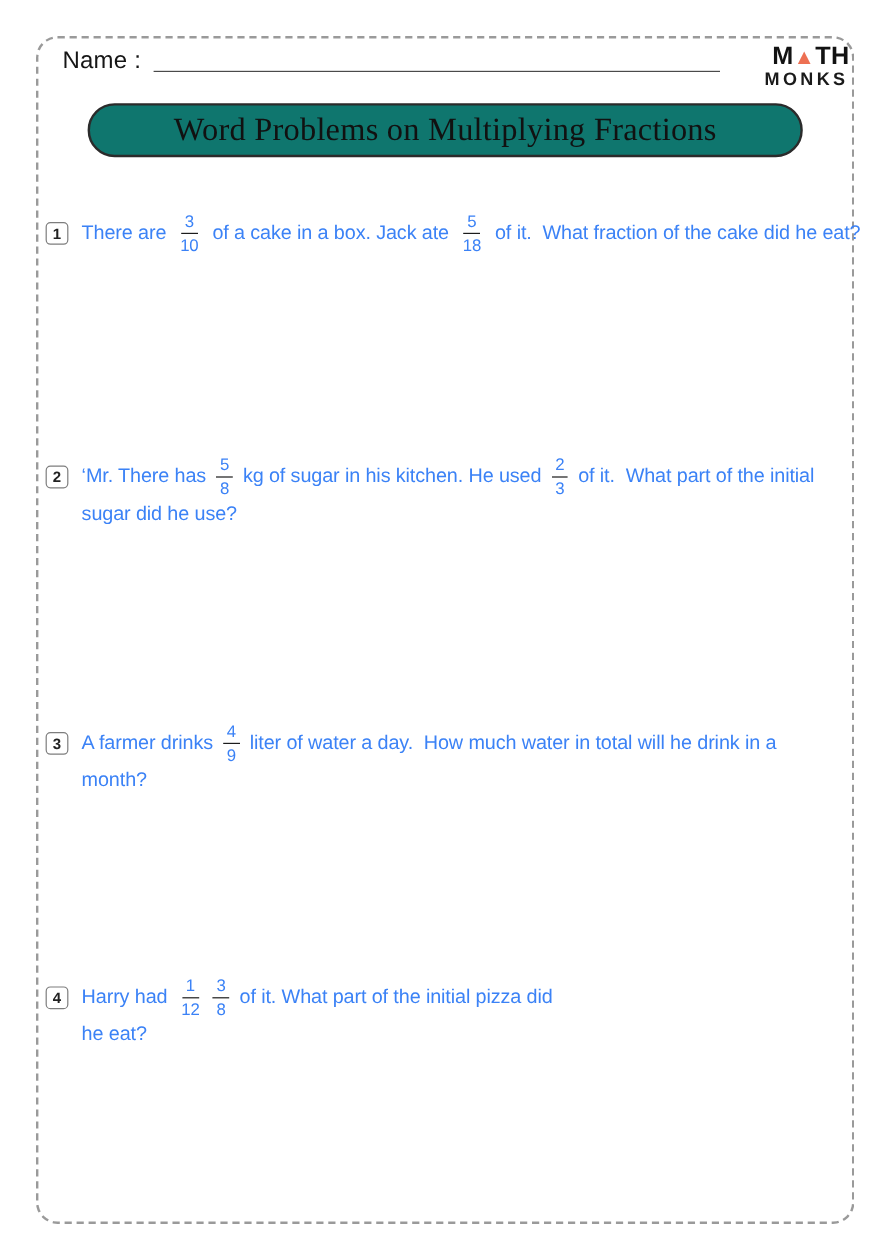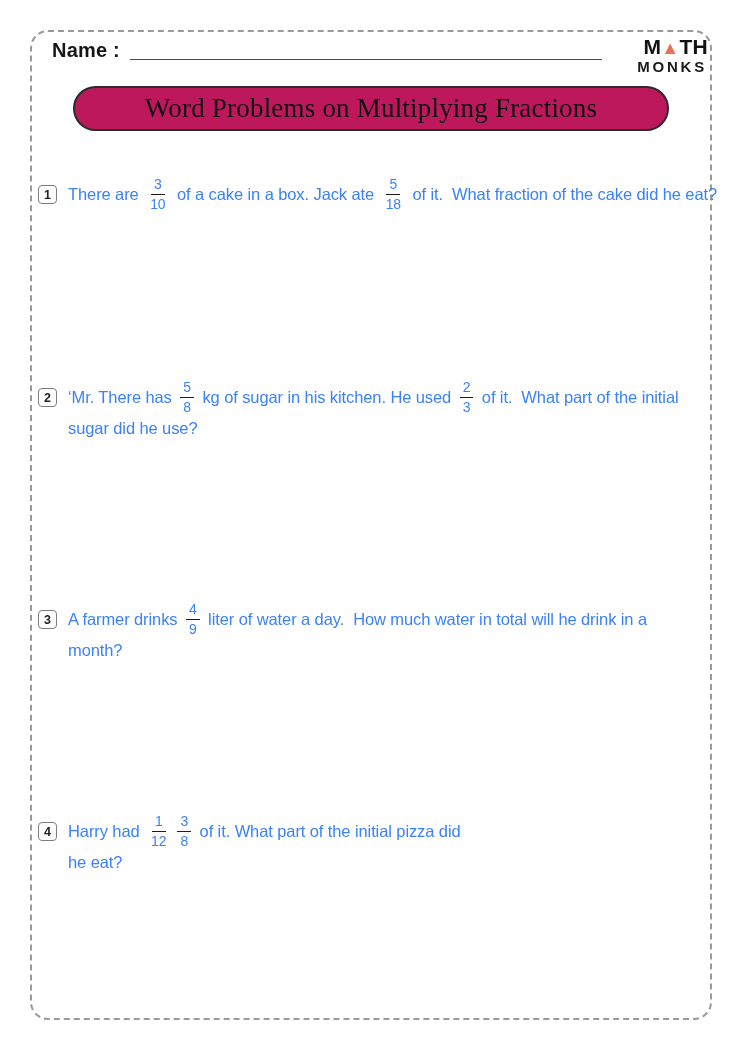--- a/index.html
+++ b/index.html
@@ -24,21 +24,21 @@
 
   
   .name-row {
     position: absolute;
     left: 52px; top: 39px;
     display: flex;
     align-items: baseline;
   }
   .name-label {
     font-size: 20px;
-    font-weight: 700;
+    font-weight: 400;
     letter-spacing: 0.2px;
     color: #161616;
   }
   .name-line {
     display: inline-block;
     width: 472px;
     margin-left: 10px;
     border-bottom: 1.5px solid #4a4a4a;
     transform: translateY(3px);
     height: 18px;
@@ -72,21 +72,21 @@
 
   .title-pill {
     position: absolute;
     left: 73px; top: 86px;
     width: 596px; height: 45px;
     border: 2px solid #2b2b2b;
     border-radius: 24px;
     display: flex;
     align-items: center;
     justify-content: center;
-    background: #be185d;
+    background: #0f766e;
   }
   .title-text {
     font-family: "Liberation Serif", serif;
     font-size: 27px;
     color: #111111;
     white-space: nowrap;
     letter-spacing: 0.2px;
   }
 
   

